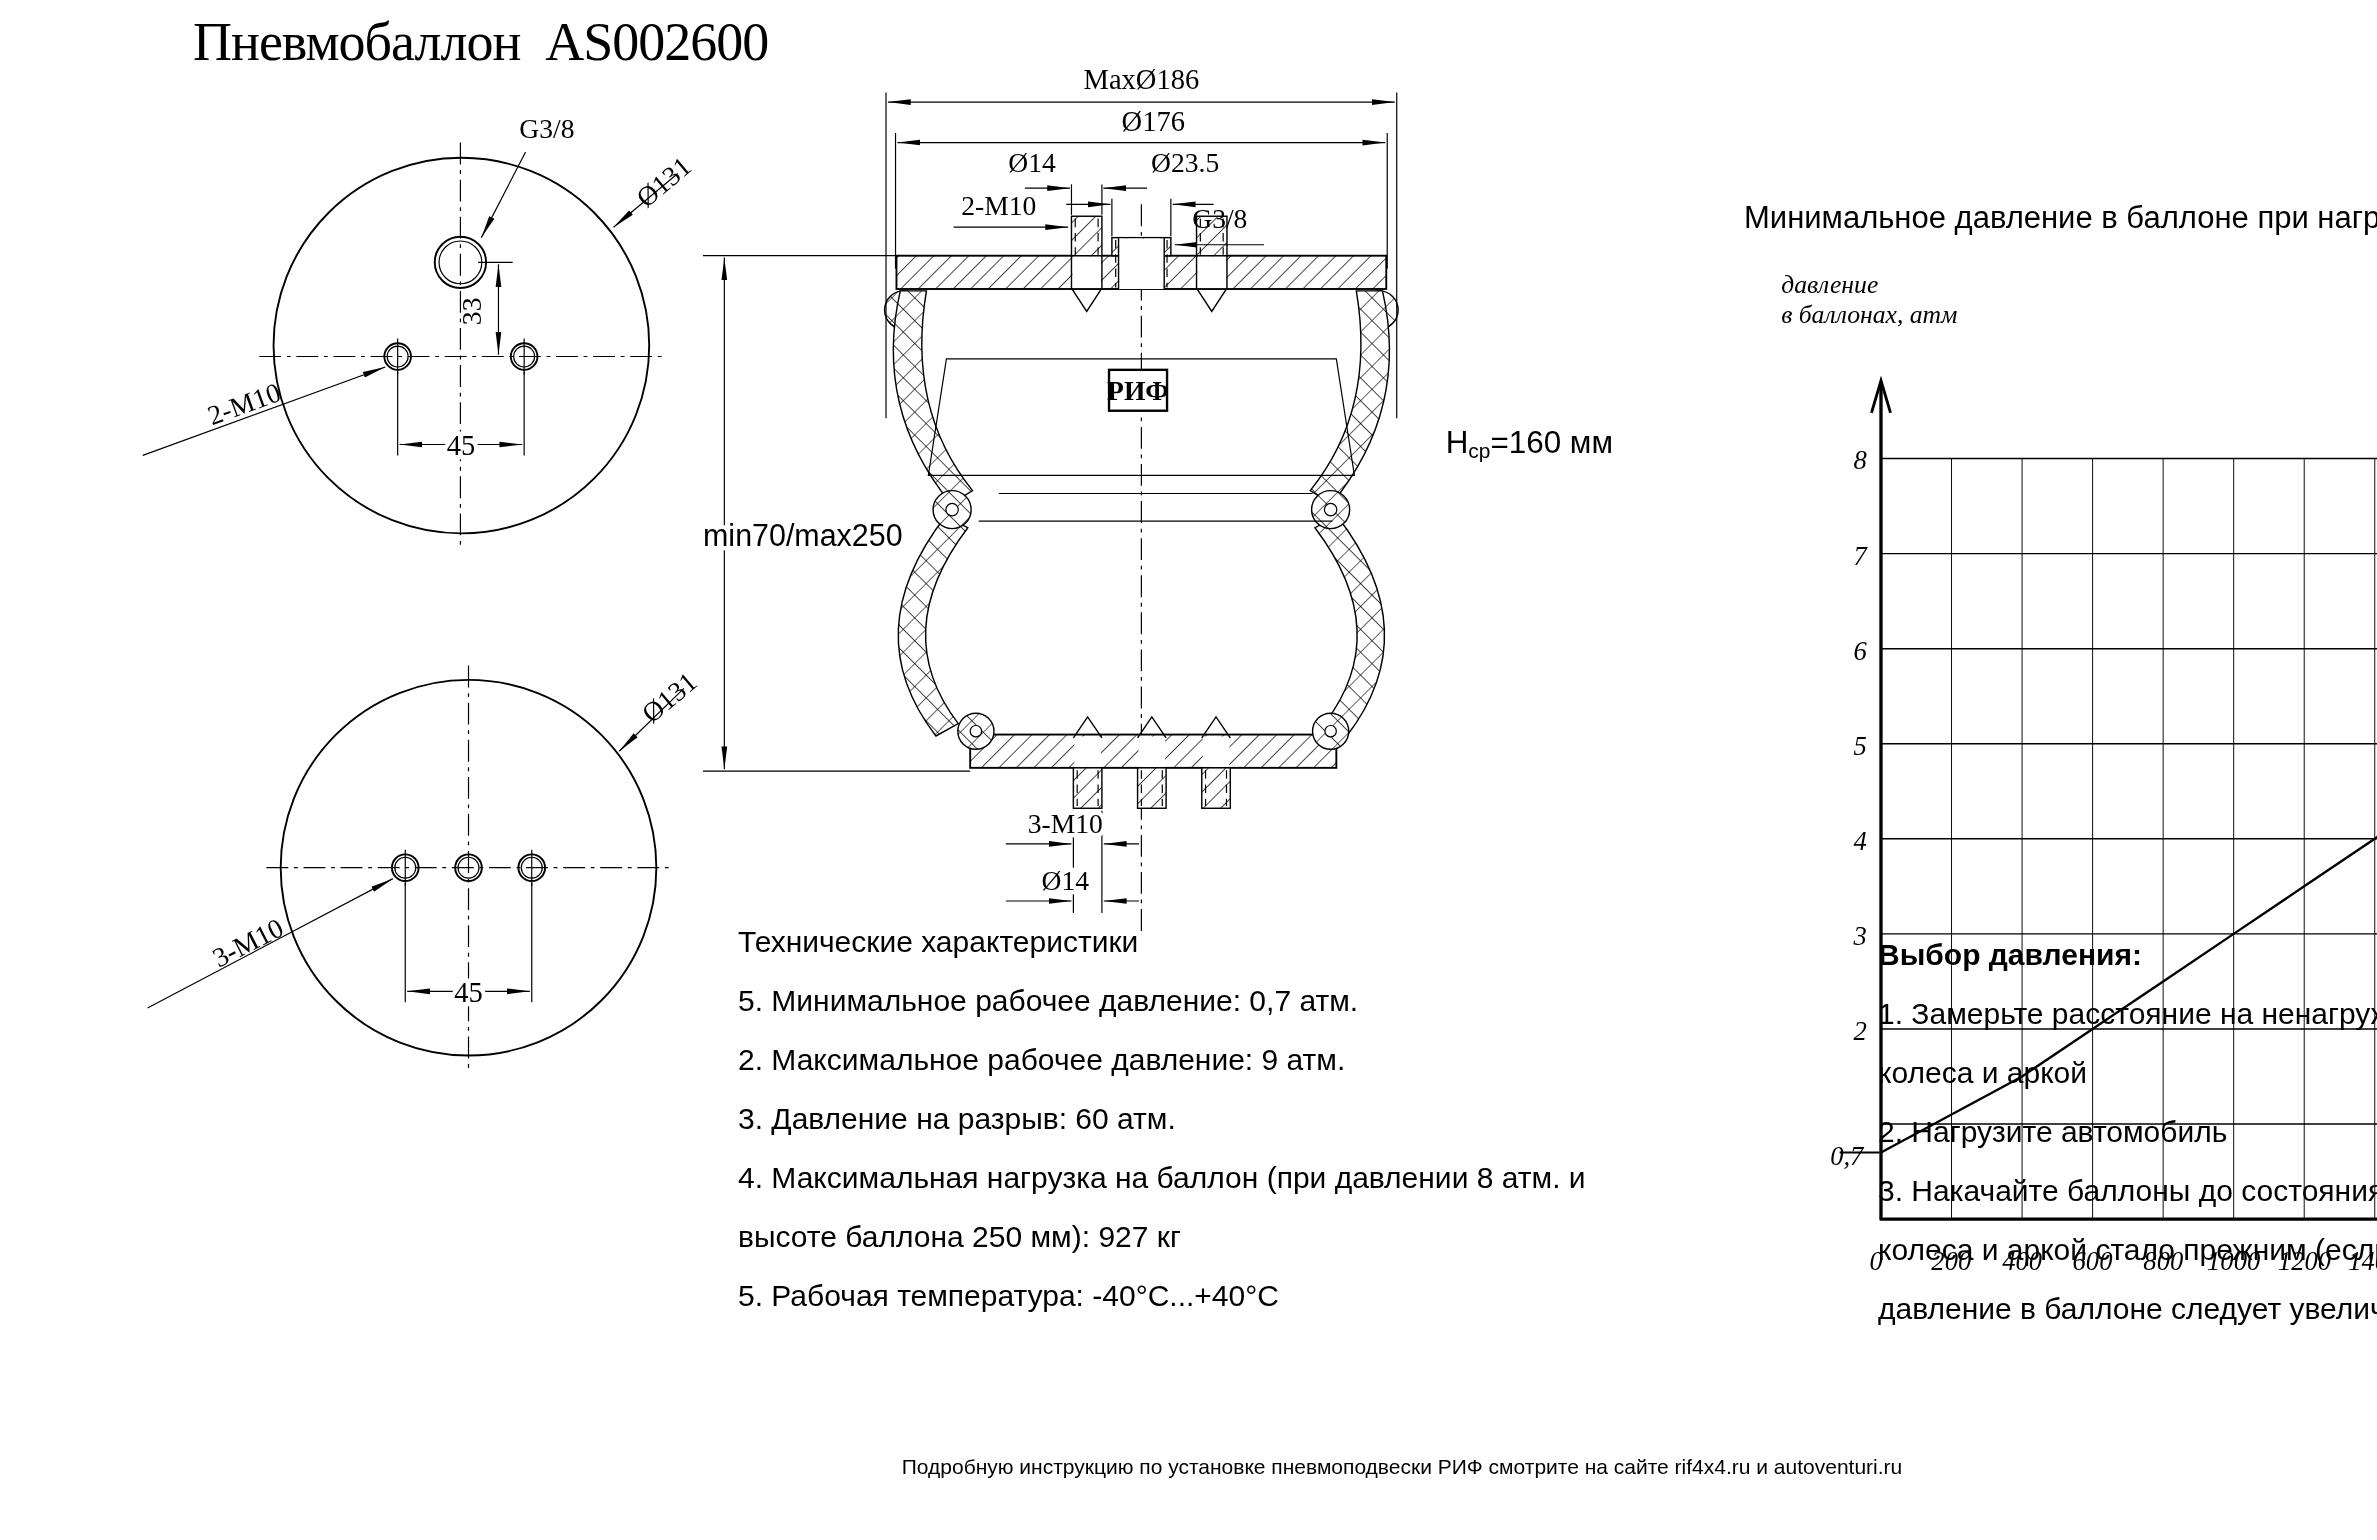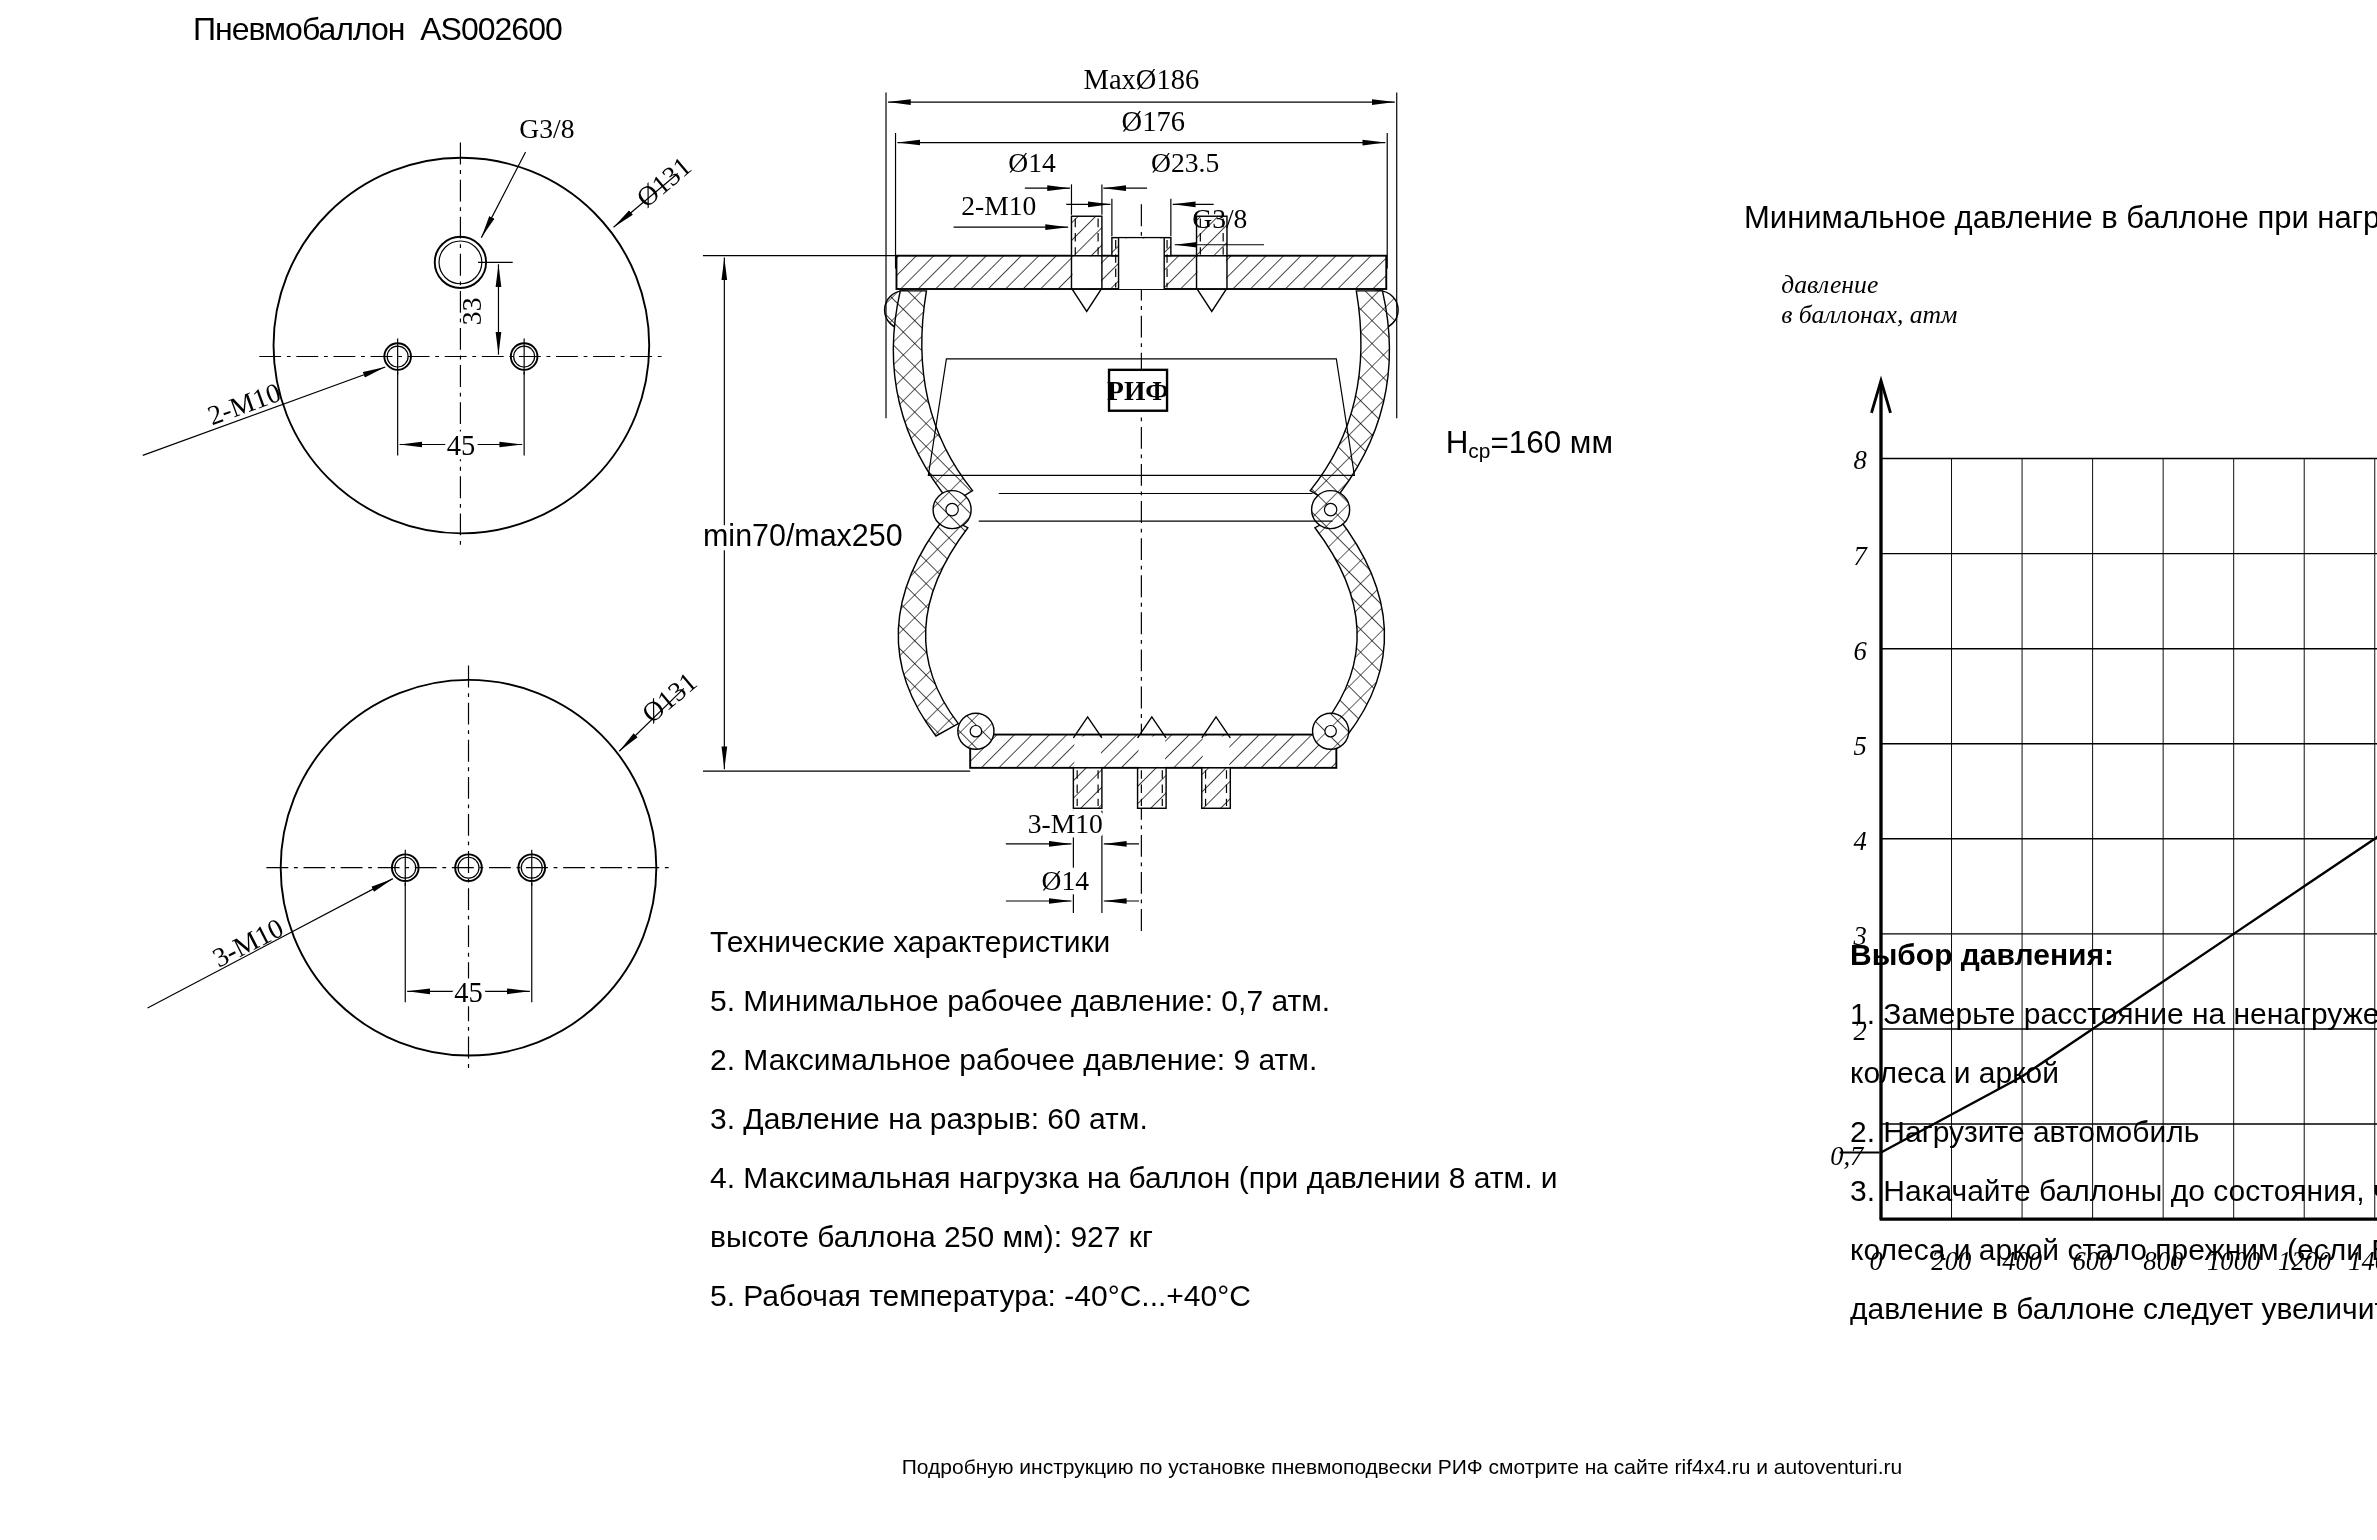--- a/index.html
+++ b/index.html
@@ -1,21 +1,21 @@
 <!DOCTYPE html>
 <html style="font-size:7.6px"><head>
 <meta charset="utf-8">
 <style>
   html,body{margin:0;padding:0;background:#fff;}
   #page{position:relative;width:3209px;height:1541px;background:#ffffff;overflow:hidden;
         font-family:"Liberation Sans",sans-serif;color:#000;}
   .abs{position:absolute;}
-  #doc-title{left:193px;top:10.5px;font-size:32px;letter-spacing:-1px;white-space:pre;}
+  #doc-title{left:193px;top:10.5px;font-size:54px;letter-spacing:-1px;white-space:pre;font-family:Liberation Serif, serif;}
   #chart-title{left:1744px;top:200px;font-size:31px;width:1379px;}
-  .textblock{font-size:30px;line-height:59px;white-space:nowrap;}
+  .textblock{font-size:30px;line-height:59px;white-space:nowrap;margin-left:28px;}
   #specs-block{left:710px;top:912px;}
   #guide-block{left:1850px;top:925px;}
   .bold{font-weight:bold;}
   #footer-line{left:475px;top:1455px;width:1854px;text-align:center;font-size:21px;}
   svg{position:absolute;overflow:visible;}
   svg text{fill:#000;}
   .dim{font-family:"Liberation Serif",serif;font-size:58px;}
   .dimbig{font-family:"Liberation Serif",serif;font-size:60px;}
   .sansdim{font-family:"Liberation Sans",sans-serif;font-size:64px;}
   .logo-t{font-family:"Liberation Serif",serif;font-weight:bold;font-size:58px;}

